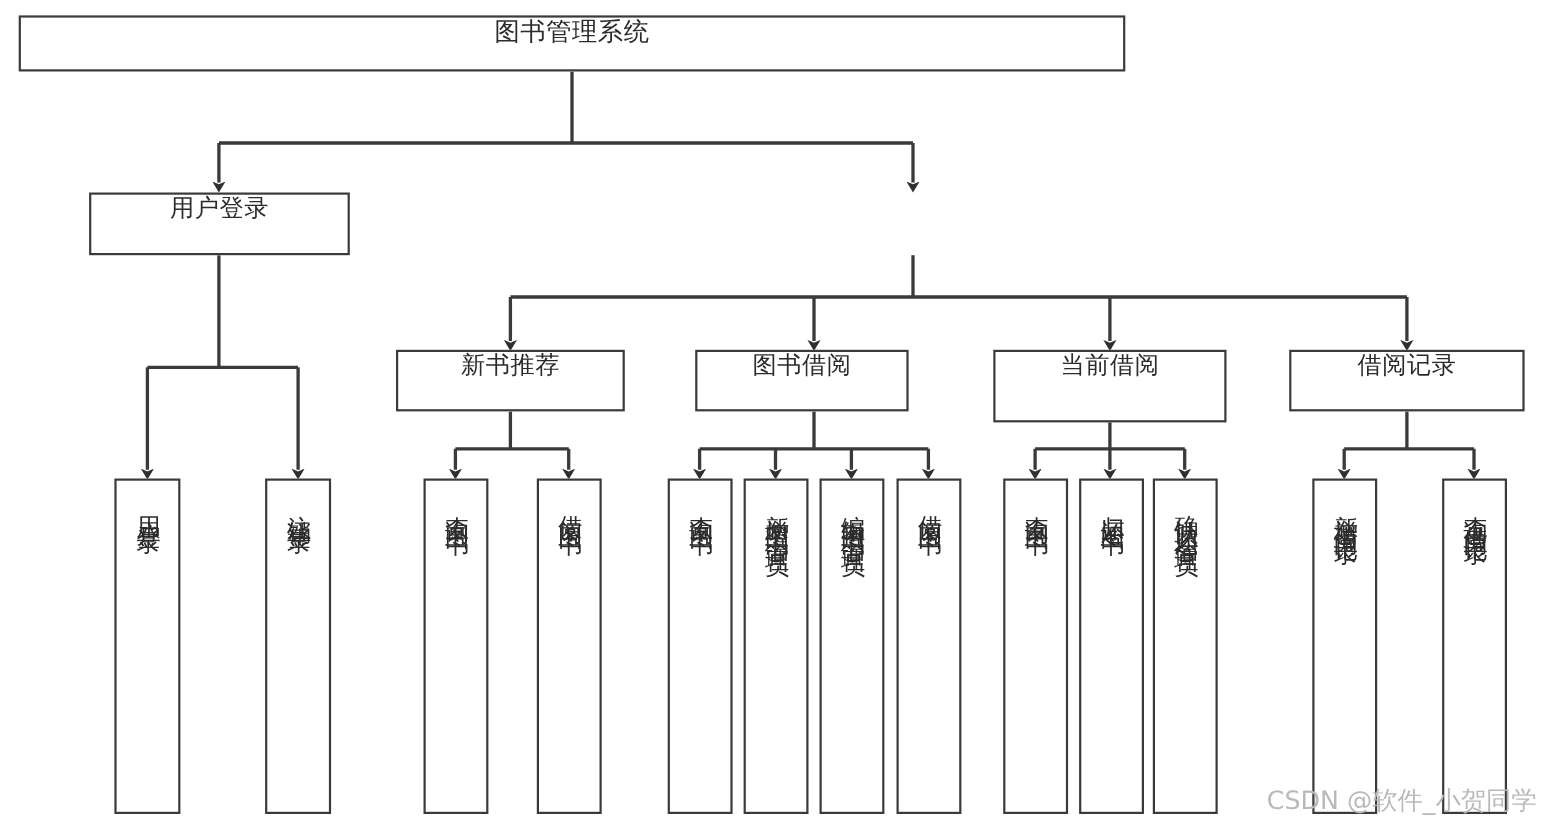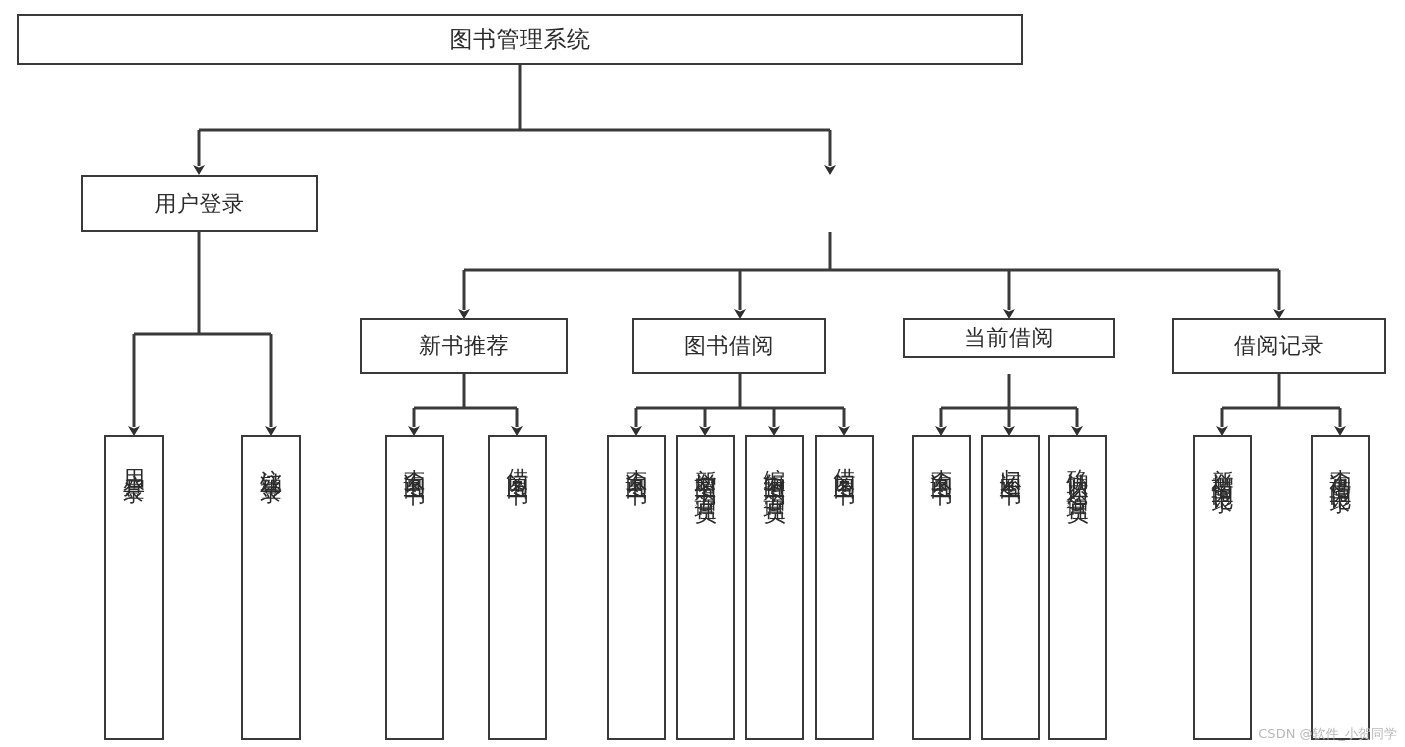--- a/index.html
+++ b/index.html
@@ -15,21 +15,21 @@
   
   #wires{position:absolute;left:0;top:0;width:1405px;height:747px;}
 
   
   .node{
     position:absolute;
     box-sizing:border-box;
     background:#ffffff;
     border:2px solid #3a3a3a;
     display:flex;
-    align-items:center;
+    align-items:flex-start;
     justify-content:center;
     color:#2b2b2b;
     z-index:3;
   }
   .node .lbl{
     display:block;
     text-align:center;
     line-height:1.15;
     letter-spacing:0.5px;
   }
@@ -53,21 +53,21 @@
     line-height:1.0;
     letter-spacing:5px;
     white-space:nowrap;
   }
 
   
   #watermark{
     position:absolute;
     right:8px;
     bottom:4px;
-    font-size:13px;
+    font-size:23px;
     color:#b9b9b9;
     z-index:6;
     white-space:nowrap;
     font-family:"DejaVu Sans","Liberation Sans",sans-serif;
   }
 </style>
 </head>
 <body>
 
 <div id="canvas">
@@ -134,21 +134,21 @@
 
 
   <div class="node h-node" id="node-new-book-rec" style="left:360px;top:318px;width:208px;height:56px;">
     <span class="lbl">新书推荐</span>
   </div>
 
   <div class="node h-node" id="node-book-borrow" style="left:632px;top:318px;width:194px;height:56px;">
     <span class="lbl">图书借阅</span>
   </div>
 
-  <div class="node h-node" id="node-current-borrow" style="left:903px;top:318px;width:212px;height:40px;">
+  <div class="node h-node" id="node-current-borrow" style="left:903px;top:318px;width:212px;height:66px;">
     <span class="lbl">当前借阅</span>
   </div>
 
   <div class="node h-node" id="node-borrow-record" style="left:1172px;top:318px;width:214px;height:56px;">
     <span class="lbl">借阅记录</span>
   </div>
 
   <div class="node v-node" style="left:104px;top:435px;width:60px;height:305px;">
     <span class="lbl">用户登录</span>
   </div>

